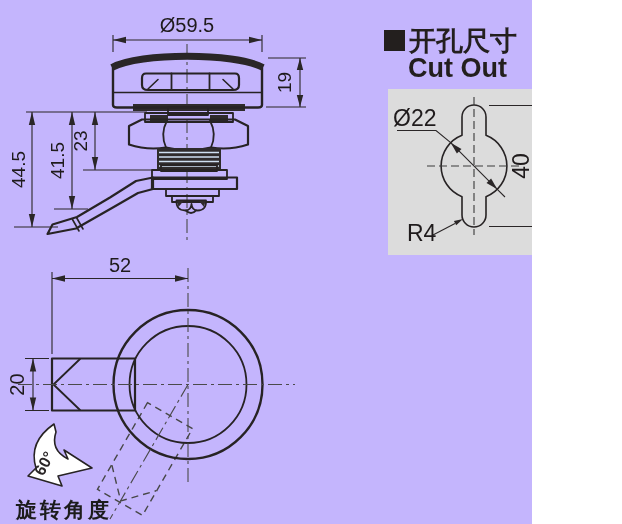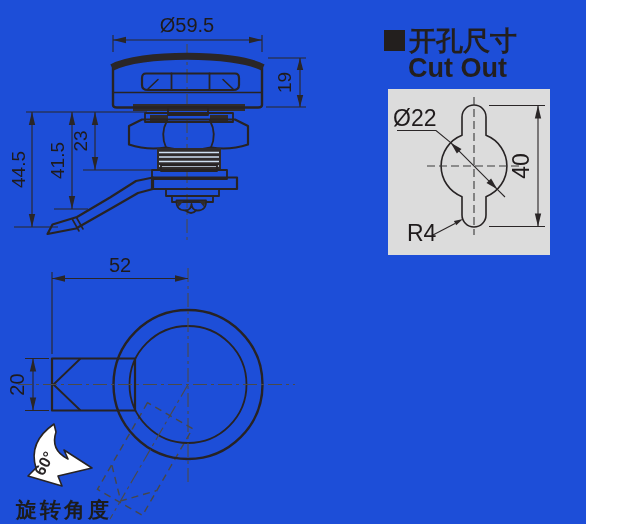--- a/index.html
+++ b/index.html
@@ -1,16 +1,16 @@
 <!DOCTYPE html>
 <html><head>
 <meta charset="utf-8">
 <style>
   html,body{margin:0;padding:0;background:#ffffff;}
-  #stage{position:relative;width:586px;height:524px;background:#1d4ed8;overflow:hidden;
+  #stage{position:relative;width:532px;height:524px;background:#c4b5fd;overflow:hidden;
          font-family:"Liberation Sans",sans-serif;}
   svg{position:absolute;left:0;top:0;}
   .outline{stroke:#272324;stroke-linejoin:round;stroke-linecap:round;fill:none;}
   .w24{stroke-width:2.4;} .w22{stroke-width:2.2;} .w18{stroke-width:1.8;} .w16{stroke-width:1.6;}
   .dimline{stroke:#2a2627;stroke-width:1.1;fill:none;}
   .arrow{fill:#2a2627;stroke:none;}
   .cline{stroke:#4a4a4a;stroke-width:1.1;fill:none;stroke-dasharray:14 4 3 4;}
   .cdash{stroke:#3a3a3a;stroke-width:1.1;fill:none;stroke-dasharray:8 4;}
   .ghost{stroke:#474747;stroke-width:1.4;fill:none;stroke-dasharray:7 5;}
   .dim-text{font-size:20px;fill:#1f1b1c;}

